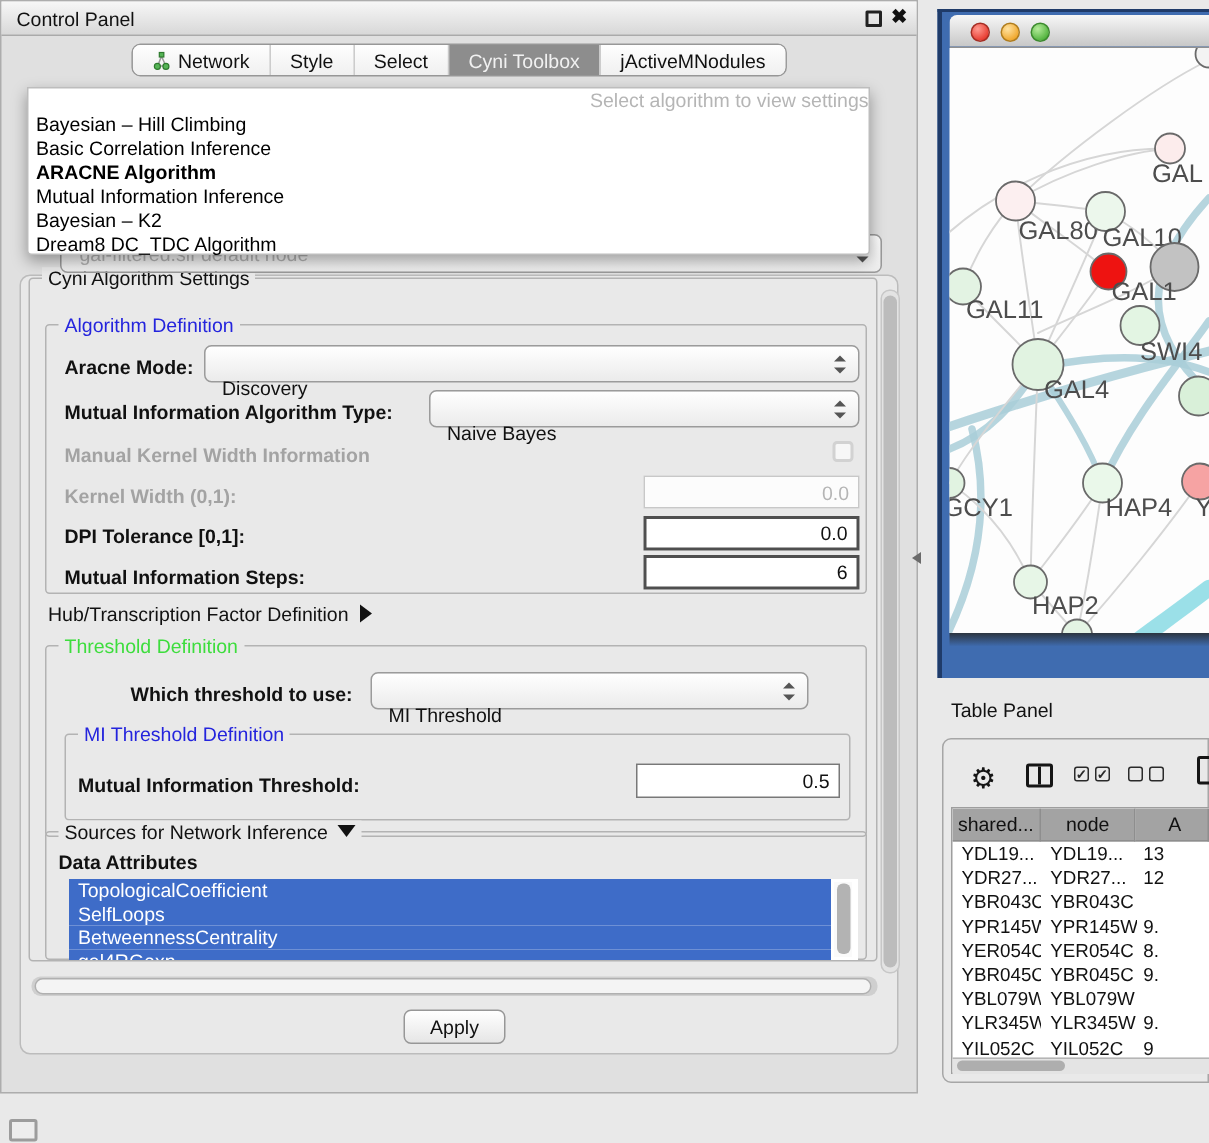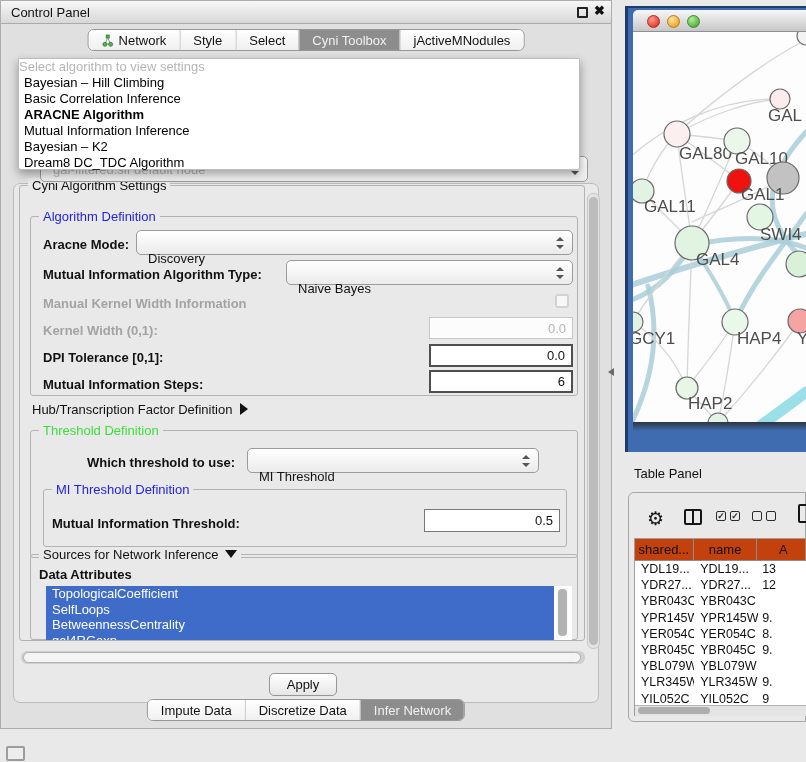--- a/index.html
+++ b/index.html
@@ -18,21 +18,21 @@
   .seg { display:flex; border:1px solid #979797; border-radius:6px; overflow:hidden; background:#fbfbfb; height:22px; }
   .seg .tab { display:flex; align-items:center; padding:0 13px; font-size:13px; color:#111; background:linear-gradient(#fefefe,#f0f0f0); border-left:1px solid #c9c9c9; white-space:nowrap; }
   .seg .tab:first-child { border-left:none; }
   .seg .tab.sel { background:#8d8d8d; color:#f1f1f1; }
   .seg .tab .ticon { margin-right:5px; display:inline-flex; }
 
   .tab-content { left:12px; top:182px; width:586px; height:520px; background:#e9e9e9; border:1px solid #bcbcbc; border-radius:7px; }
 
   
   .popup { left:18px; top:58px; width:562px; height:112px; background:#fff; border:1px solid #bdbdbd; border-radius:0 0 3px 3px; box-shadow:0 4px 10px rgba(0,0,0,.35); z-index:20; }
-  .popup .ph { height:16px; line-height:16px; text-align:left; color:#b5b5b5; font-size:13px; }
+  .popup .ph { height:16px; line-height:16px; text-align:right; color:#b5b5b5; font-size:13px; }
   .popup .mi { height:16px; line-height:16px; padding-left:5px; font-size:13px; color:#000; white-space:nowrap; }
   .popup .mi.sel { font-weight:bold; }
 
   
   .bg-combo { left:40px; top:156px; width:548px; height:26px; border:1px solid #9a9a9a; border-radius:5px; background:linear-gradient(#fdfdfd,#ededed); z-index:5; display:flex; align-items:center; }
   .bg-combo .val { padding-left:12px; font-size:13px; color:#b3b3b3; }
 
   
   .gbox { border:1px solid #b3b3b3; border-radius:3px; }
   .gtitle { position:absolute; top:-8px; left:8px; background:#e9e9e9; padding:0 4px; font-size:13px; line-height:15px; white-space:nowrap; }
@@ -88,21 +88,21 @@
   .tp-title { left:634px; top:466px; font-size:13px; color:#111; }
   .tp-window { left:628px; top:492px; width:178px; height:230px; background:#e9e9e9; border:1px solid #a6a6a6; border-radius:6px 0 0 6px; }
   .gear-icon { left:647px; top:507px; font-size:19px; color:#151515; }
   .cols-icon { left:684px; top:509px; width:18px; height:16px; border:2px solid #151515; border-radius:2px; }
   .cols-icon::after { content:""; position:absolute; left:6px; top:0; width:2px; height:12px; background:#151515; }
   .mini-box { position:absolute; width:10px; height:10px; border:1.5px solid #2a2a2a; border-radius:2px; font-size:9px; line-height:8px; text-align:center; color:#2a2a2a; font-weight:bold; }
   .doc-icon { left:798px; top:504px; width:14px; height:19px; border:2px solid #151515; border-radius:2px; }
 
   .tp-table { left:634px; top:538px; width:172px; height:178px; background:#fff; border:1px solid #9e9e9e; border-right:none; overflow:hidden; }
   .tp-hrow { display:flex; height:22px; }
-  .tp-th { background:#c2410c; border-right:1px solid #8e8e8e; border-bottom:1px solid #8e8e8e; font-size:13px; color:#111; text-align:center; line-height:21px; overflow:hidden; white-space:nowrap; }
+  .tp-th { background:#a3a3a3; border-right:1px solid #8e8e8e; border-bottom:1px solid #8e8e8e; font-size:13px; color:#111; text-align:center; line-height:21px; overflow:hidden; white-space:nowrap; }
   .tp-row { display:flex; height:16.2px; }
   .tp-td { font-size:12.5px; color:#111; line-height:16.2px; padding-left:6px; overflow:hidden; white-space:nowrap; }
   .c1 { width:74px; } .c2 { width:80px; } .c3 { width:60px; padding-left:4px; }
   .tp-hscroll { left:635px; top:705px; width:171px; height:11px; background:#e4e4e4; border-top:1px solid #b5b5b5; }
   .tp-hthumb { left:638px; top:707px; width:72px; height:7px; background:#aeaeae; border-radius:4px; }
 </style>
 </head>
 <body>
 
 <div id="app">
@@ -208,31 +208,20 @@
       <div class="abs attr-thumb" style="left:538px; top:403px; width:9px; height:47px;"></div>
     </div>
 
     <div class="abs vscroll"></div>
     <div class="abs vthumb"></div>
     <div class="abs hscroll"></div>
     <div class="abs hthumb"></div>
 
     <button class="abs apply-btn">Apply</button>
 
-    <div class="abs seg" style="left:50%; top:698px; transform:translateX(-50%);" id="bottom-tabs">
-        <div class="tab">
-          <span>Impute Data</span>
-        </div>
-        <div class="tab">
-          <span>Discretize Data</span>
-        </div>
-        <div class="tab sel">
-          <span>Infer Network</span>
-        </div>
-      </div>
   </div>
 
   <div class="abs popup">
     <div class="ph">Select algorithm to view settings</div>
     <div id="algo-menu">
         <div class="mi">Bayesian – Hill Climbing</div>
         <div class="mi">Basic Correlation Inference</div>
         <div class="mi sel">ARACNE Algorithm</div>
         <div class="mi">Mutual Information Inference</div>
         <div class="mi">Bayesian – K2</div>
@@ -319,21 +308,21 @@
   <span class="abs cols-icon"></span>
   <span class="abs mini-box" style="left:716px; top:511px;">✓</span>
   <span class="abs mini-box" style="left:730px; top:511px;">✓</span>
   <span class="abs mini-box" style="left:752px; top:511px;"></span>
   <span class="abs mini-box" style="left:766px; top:511px;"></span>
   <span class="abs doc-icon"></span>
 
   <div class="abs tp-table">
     <div class="tp-hrow" id="tp-head">
         <div class="tp-th c1">shared...</div>
-        <div class="tp-th c2">name</div>
+        <div class="tp-th c2">node</div>
         <div class="tp-th c3">A</div>
       </div>
     <div id="tp-body">
         <div class="tp-row">
           <div class="tp-td c1">YDL19...</div>
           <div class="tp-td c2">YDL19...</div>
           <div class="tp-td c3">13</div>
         </div>
         <div class="tp-row">
           <div class="tp-td c1">YDR27...</div>

